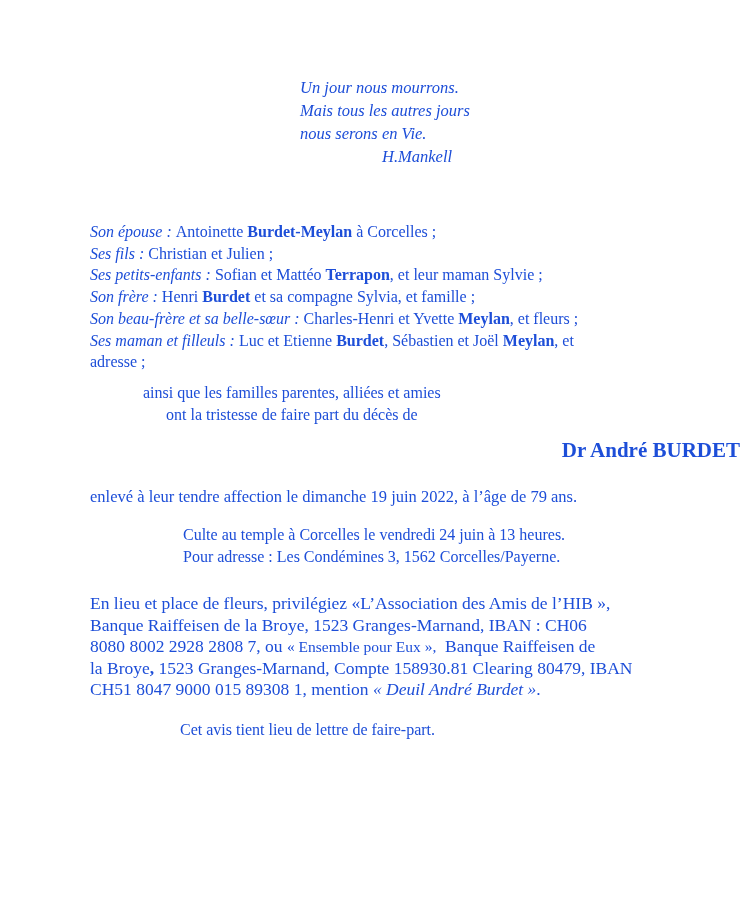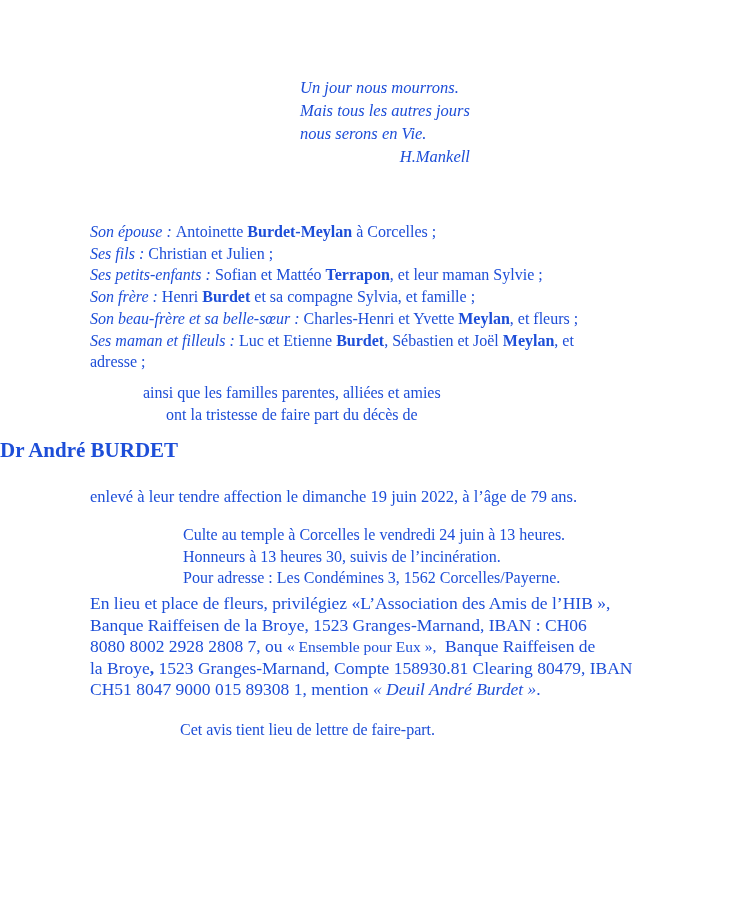--- a/index.html
+++ b/index.html
@@ -16,33 +16,33 @@
   .line { white-space:pre; }
   .b { font-weight:bold; }
   .i { font-style:italic; }
   .sm { font-size:15.5px; }
 
   .quote {
     left:300px; top:76px;
     font-style:italic;
     font-size:16.5px; line-height:23px;
   }
-  .quote-author { white-space:pre; margin-left:82px;text-align:right; }
+  .quote-author { white-space:pre; margin-left:82px; }
 
   .family {
     left:90px; top:221px;
     font-size:16px; line-height:21.7px;
   }
   .intro {
     left:143px; top:382px;
     font-size:16px; line-height:21.7px;text-align:center;
   }
   .deceased {
     left:0; top:438px; width:740px;
-    text-align:left;
+    text-align:right;
     font-size:21px; font-weight:bold;
     white-space:pre;
   }
   .death-line {
     left:90px; top:487px;
     font-size:16.5px; white-space:pre;
   }
   .ceremony {
     left:143px; top:524px;
     font-size:16px; line-height:21.7px;margin-left:40px;
@@ -85,21 +85,20 @@
       <div class="line">ainsi que les familles parentes, alliées et amies</div>
       <div class="line">ont la tristesse de faire part du décès de</div>
     </div>
 
   <div class="abs deceased">Dr André BURDET</div>
 
   <div class="abs death-line">enlevé à leur tendre affection le dimanche 19 juin 2022, à l’âge de 79 ans.</div>
 
   <div class="abs ceremony">
       <div class="line">Culte au temple à Corcelles le vendredi 24 juin à 13 heures.</div>
-      <div class="line">Honneurs à 13 heures 30, suivis de l’incinération.</div>
       <div class="line">Pour adresse : Les Condémines 3, 1562 Corcelles/Payerne.</div>
     </div>
 
   <div class="abs donation">
       <div class="line"><span>En lieu et place de fleurs, privilégiez «L’Association des Amis de l’HIB »,</span></div>
       <div class="line"><span>Banque Raiffeisen de la Broye, 1523 Granges-Marnand, IBAN : CH06</span></div>
       <div class="line"><span>8080 8002 2928 2808 7, ou </span><span class="sm">« Ensemble pour Eux »,</span><span>  Banque Raiffeisen de</span></div>
       <div class="line"><span>la Broye</span><span class="b">,</span><span> 1523 Granges-Marnand, Compte 158930.81 Clearing 80479, IBAN</span></div>
       <div class="line"><span>CH51 8047 9000 015 89308 1, mention </span><span class="i">« Deuil André Burdet »</span><span>.</span></div>
     </div>

